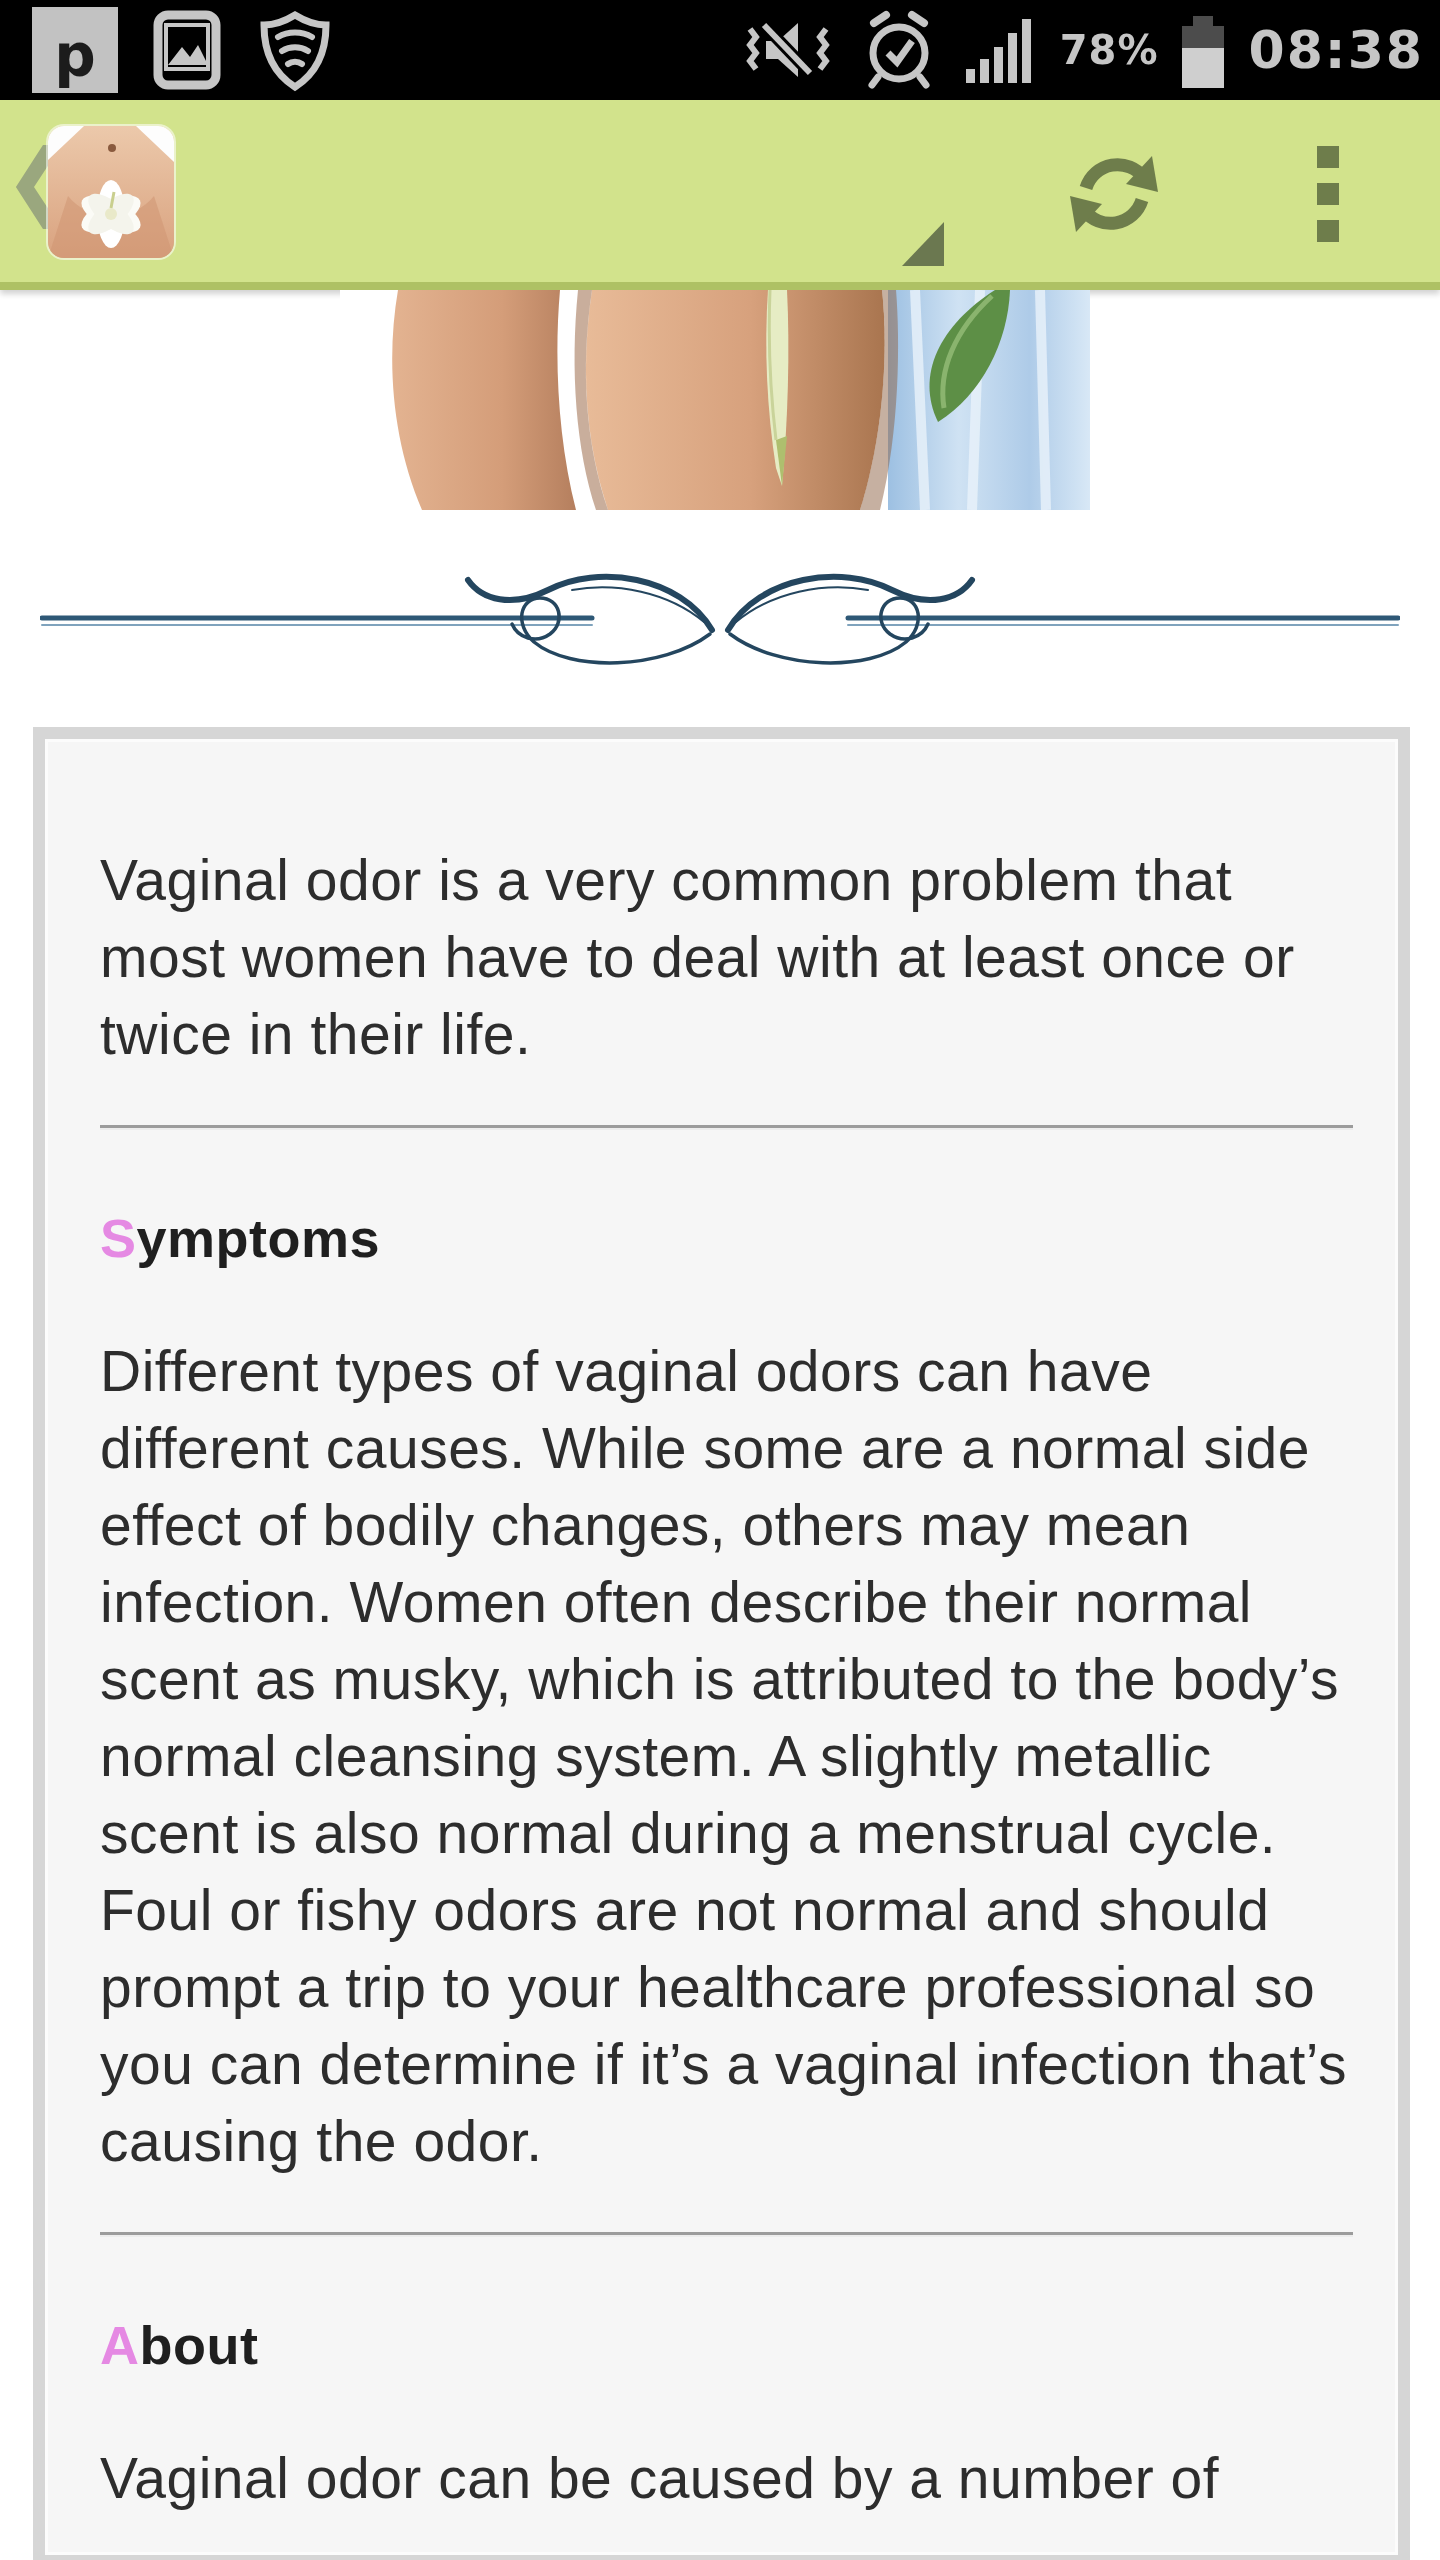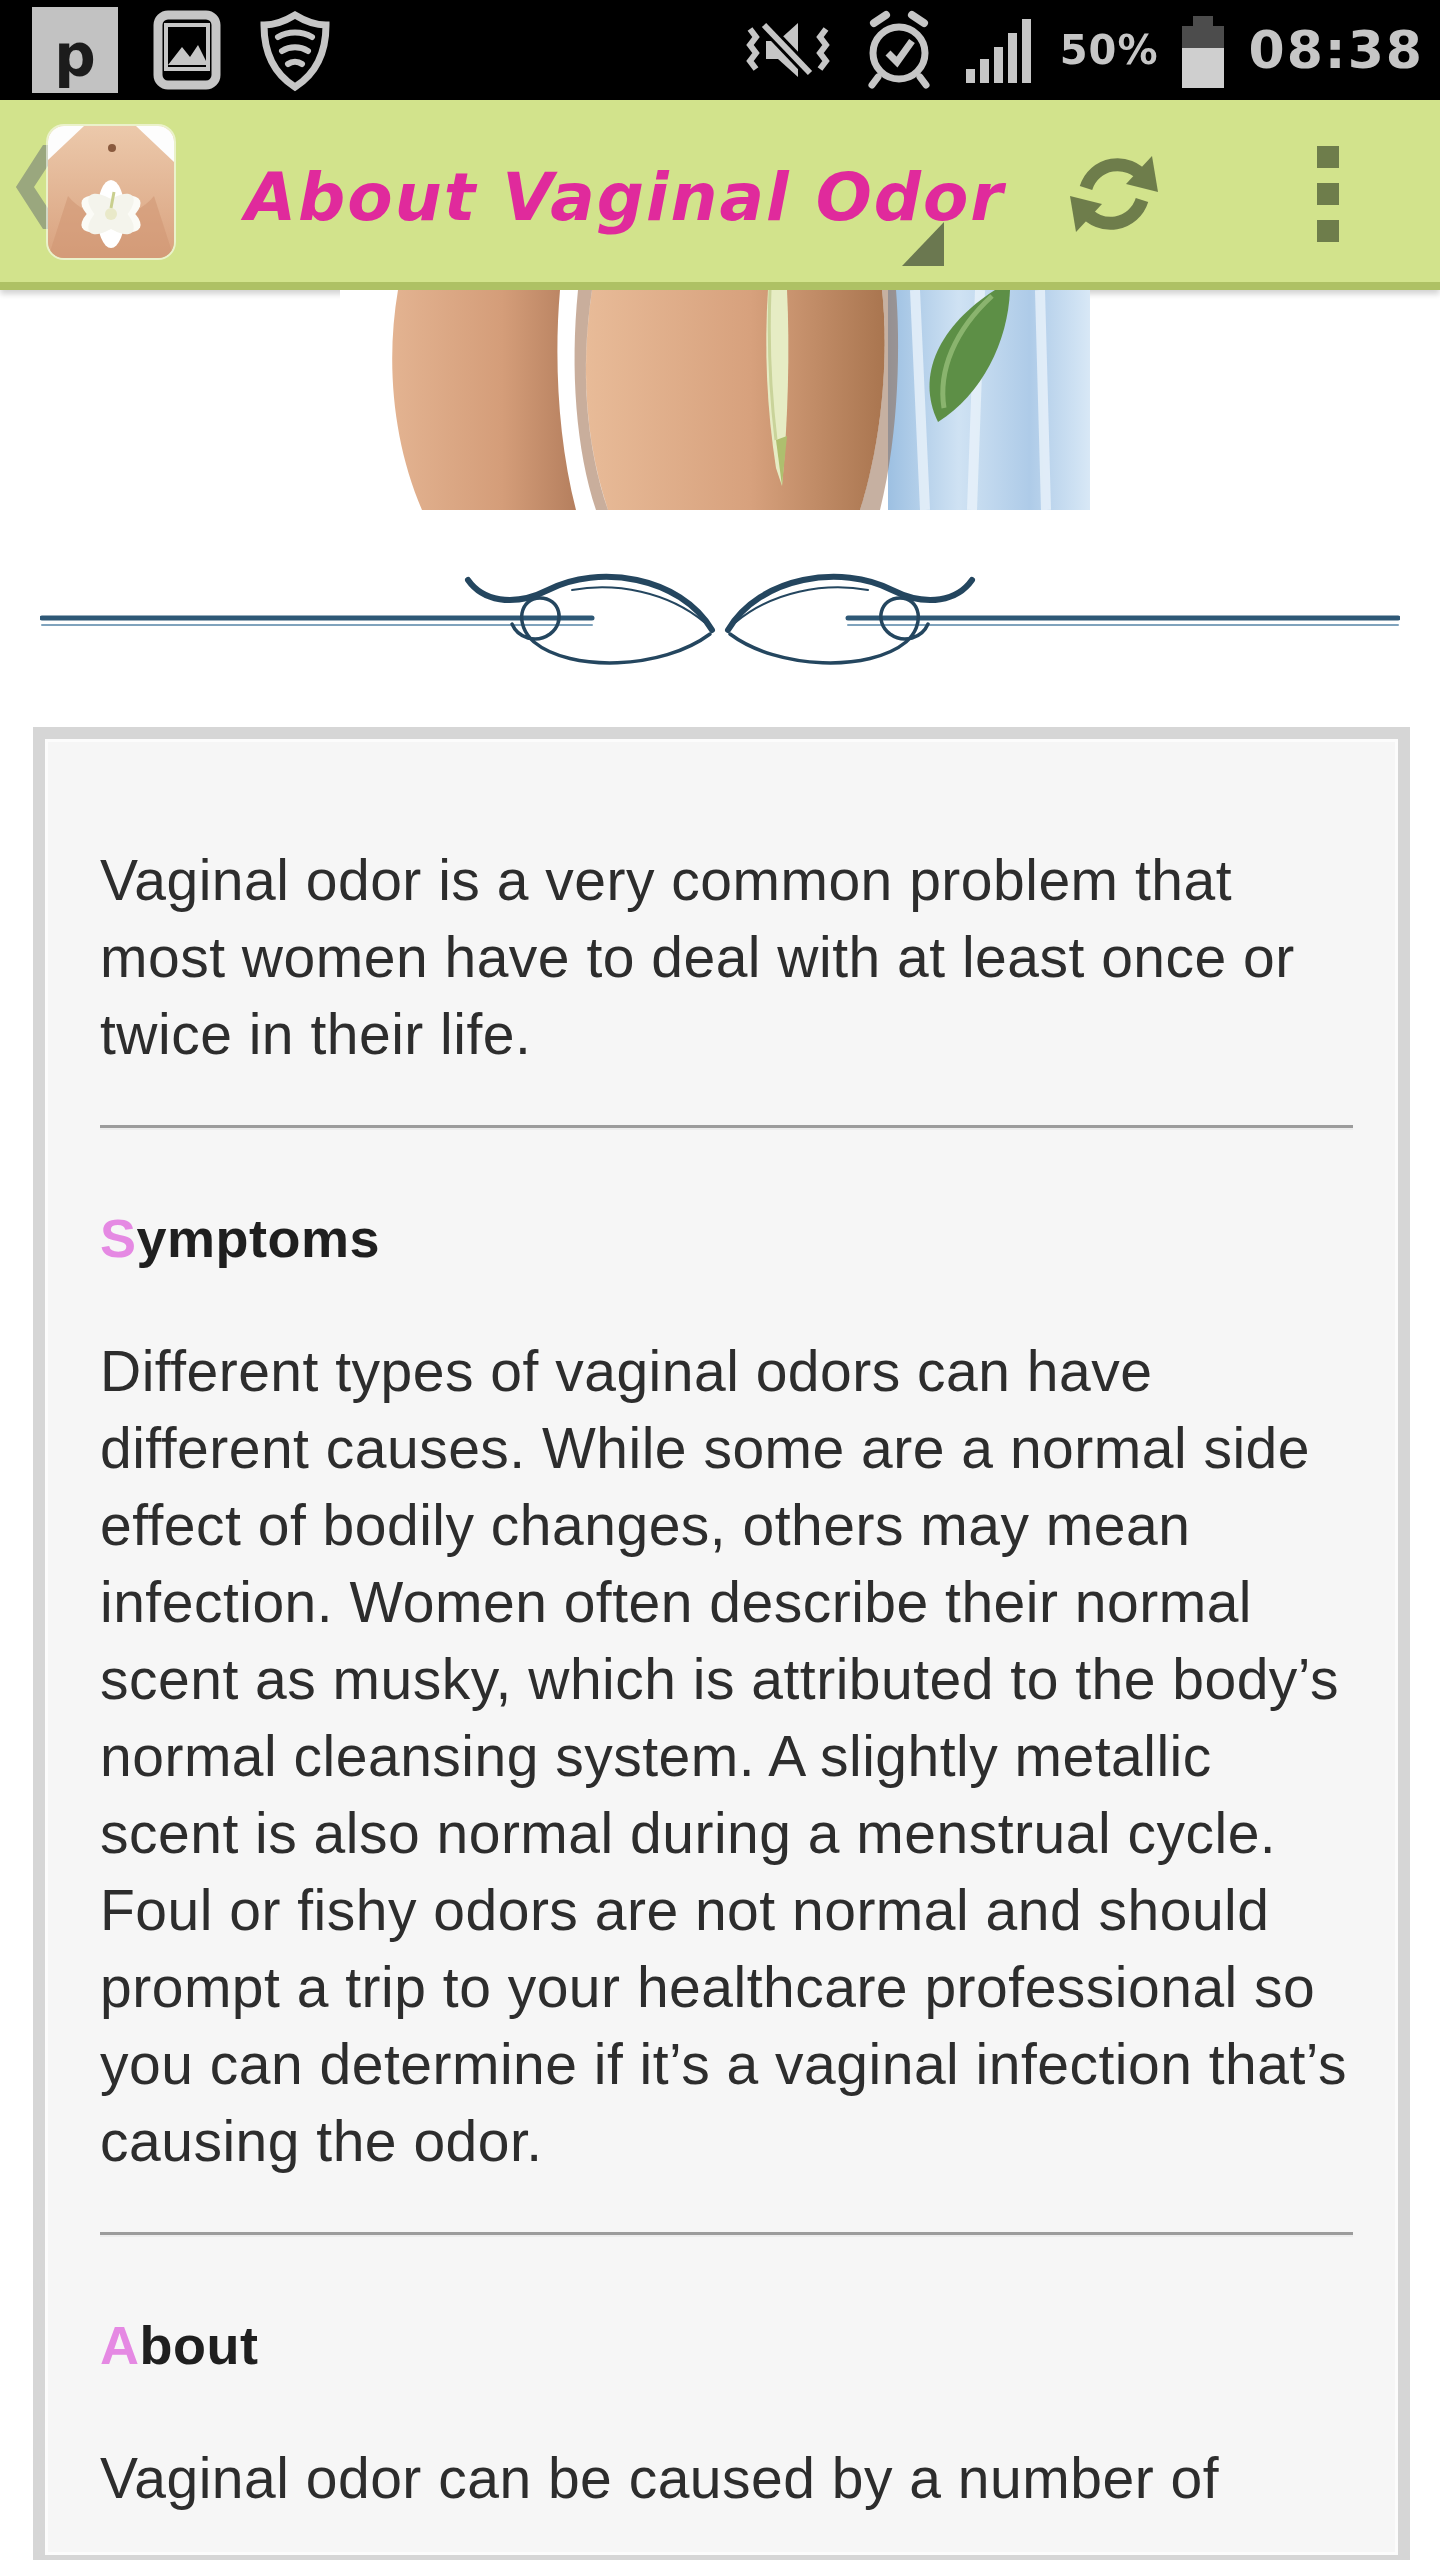--- a/index.html
+++ b/index.html
@@ -125,21 +125,21 @@
         <path d="M18 68 L12 76 M60 68 L66 76" stroke="#c6c6c6" stroke-width="7" stroke-linecap="round"></path>
         <polyline points="28,44 37,53 52,32" fill="none" stroke="#c6c6c6" stroke-width="7"></polyline>
       </svg>
       <svg width="74" height="74" viewBox="0 0 74 74">
         <rect x="4" y="56" width="9" height="14" fill="#c6c6c6"></rect>
         <rect x="18" y="46" width="9" height="24" fill="#c6c6c6"></rect>
         <rect x="32" y="34" width="9" height="36" fill="#c6c6c6"></rect>
         <rect x="46" y="20" width="9" height="50" fill="#c6c6c6"></rect>
         <rect x="60" y="6" width="9" height="64" fill="#c6c6c6"></rect>
       </svg>
-      <span class="sb-num pct">50%</span>
+      <span class="sb-num pct">78%</span>
       <div class="battery">
         <div class="cap"></div>
           <div class="bodyb"></div>
           <div class="fill"></div>
       </div>
       <span class="sb-num clock">08:38</span>
     </div>
   </div>
 
   <div class="action-bar">
@@ -154,21 +154,20 @@
           <ellipse rx="14" ry="34" transform="rotate(0)" fill="#ffffff"></ellipse>
           <ellipse rx="14" ry="32" transform="rotate(65)" fill="#fbfbf6"></ellipse>
           <ellipse rx="14" ry="32" transform="rotate(-65)" fill="#fbfbf6"></ellipse>
           <ellipse rx="12" ry="28" transform="rotate(130)" fill="#f4f4ec"></ellipse>
           <ellipse rx="12" ry="28" transform="rotate(-130)" fill="#f4f4ec"></ellipse>
           <circle r="6" fill="#e9e9c9"></circle>
           <path d="M0 -6 L3 -22" stroke="#c9cf8e" stroke-width="3"></path>
         </g>
       </svg>
     </div>
-    <div class="ab-title">About Vaginal Odor</div>
     <div class="spinner-tri"></div>
     <svg class="refresh-btn" viewBox="0 0 100 100">
       <path d="M22 44 A33 33 0 0 1 80 34" fill="none" stroke="#6e7d4b" stroke-width="13" stroke-linecap="butt"></path>
       <polygon points="88,12 94,48 62,40" fill="#6e7d4b"></polygon>
       <path d="M78 56 A33 33 0 0 1 20 66" fill="none" stroke="#6e7d4b" stroke-width="13"></path>
       <polygon points="12,88 6,52 38,60" fill="#6e7d4b"></polygon>
     </svg>
     <div class="overflow-btn">
       <i></i>
       <i></i>

